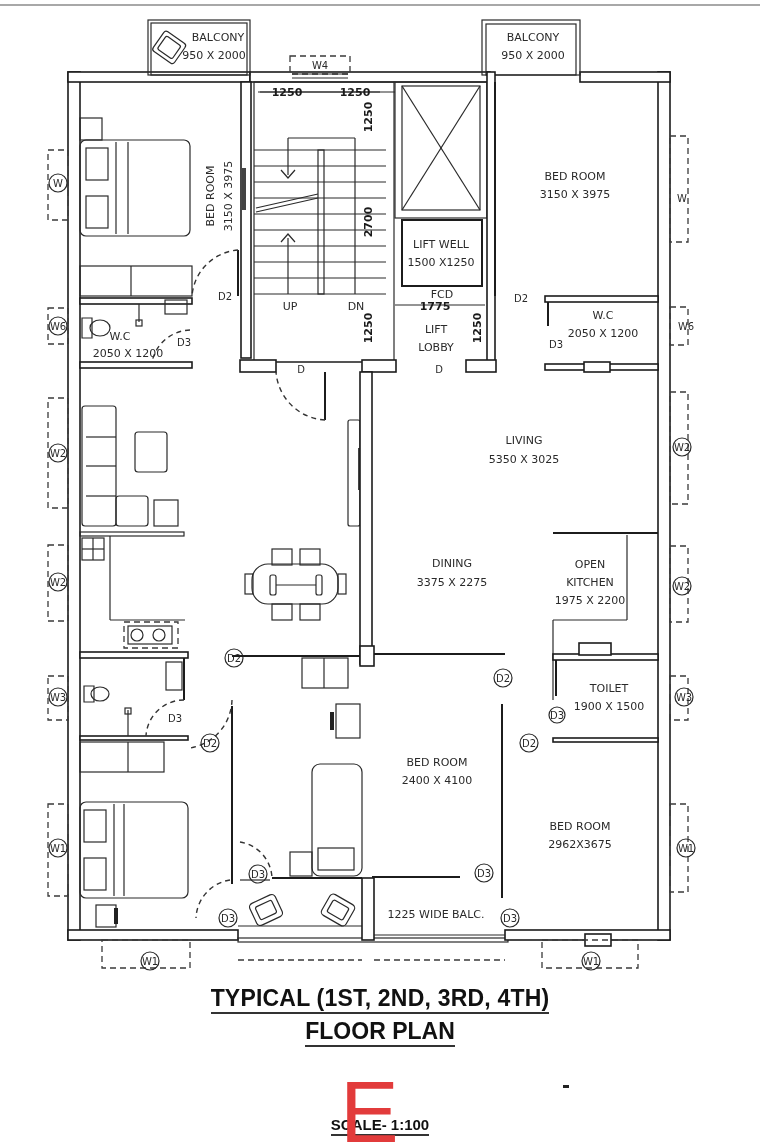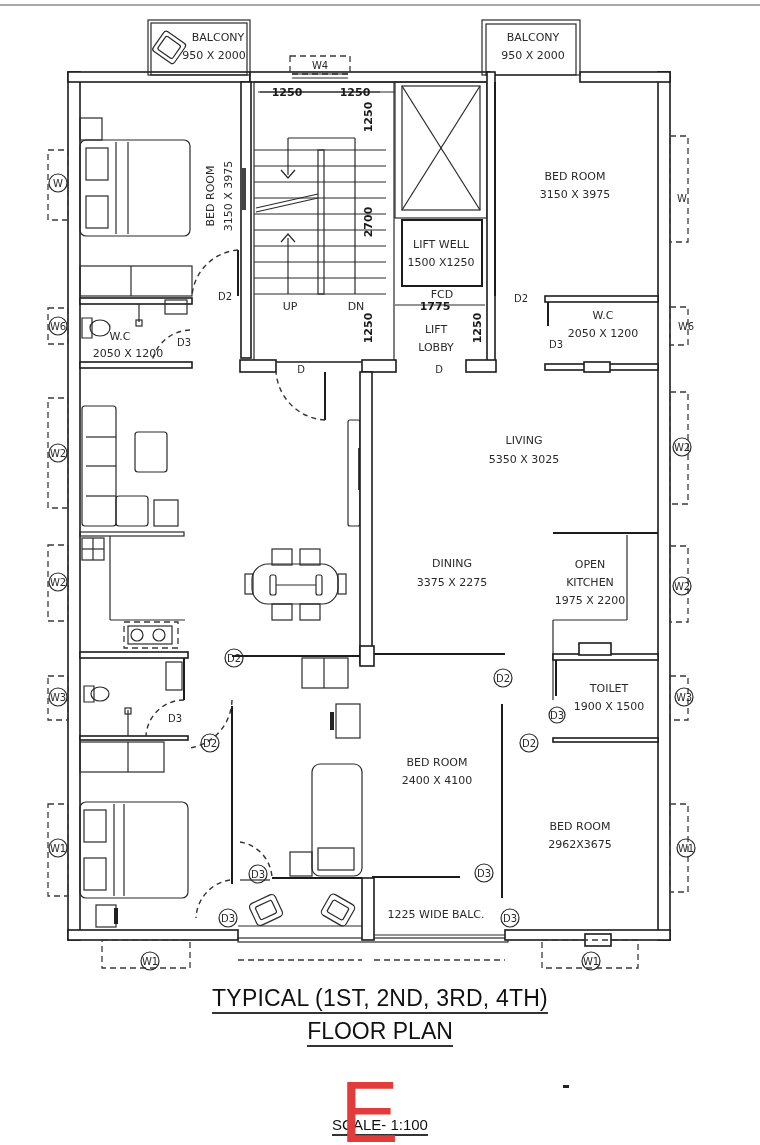--- a/index.html
+++ b/index.html
@@ -7,21 +7,21 @@
   .topline { position: absolute; left: 0; top: 4px; width: 760px; height: 2px; background: #a8a8a8; }
   svg.plan { position: absolute; left: 0; top: 0; }
   .lbl { font-family: "DejaVu Sans", sans-serif; font-size: 11px; fill: #2a2a2a; text-anchor: middle; }
   .dim { font-family: "DejaVu Sans", sans-serif; font-size: 11px; font-weight: bold; fill: #1a1a1a; text-anchor: middle; }
   .tag { font-family: "DejaVu Sans", sans-serif; font-size: 10px; fill: #2a2a2a; text-anchor: middle; }
   .wall { fill: none; stroke: #1c1c1c; stroke-width: 2; }
   .thin { fill: none; stroke: #2a2a2a; stroke-width: 1.2; }
   .dash { fill: none; stroke: #3a3a3a; stroke-width: 1.3; stroke-dasharray: 6 4; }
   .door { fill: none; stroke: #333; stroke-width: 1.4; stroke-dasharray: 5 4; }
   .fill-w { fill: #ffffff; stroke: #1c1c1c; stroke-width: 1.6; }
-  .title-block { position: absolute; left: 0; width: 760px; text-align: center; font-family: "Liberation Sans", sans-serif; font-weight: normal; color: #111; }
+  .title-block { position: absolute; left: 0; width: 760px; text-align: center; font-family: "Liberation Sans", sans-serif; font-weight: bold; color: #111; }
   .t1 { top: 985px; font-size: 23px; letter-spacing: 0.2px; }
   .t1 span, .t2 span, .t3 span { border-bottom: 2px solid #333; padding-bottom: 1px; }
   .t2 { top: 1018px; font-size: 23px; }
   .t3 { top: 1116px; font-size: 15px; }
   .big-e { position: absolute; left: 340px; top: 1068px; font-family: "Liberation Sans", sans-serif; font-size: 88px; color: #e23b3b; line-height: 1; }
   .dot { position: absolute; left: 563px; top: 1085px; width: 6px; height: 3px; background: #222; }
 </style>
 </head>
 <body>
 

